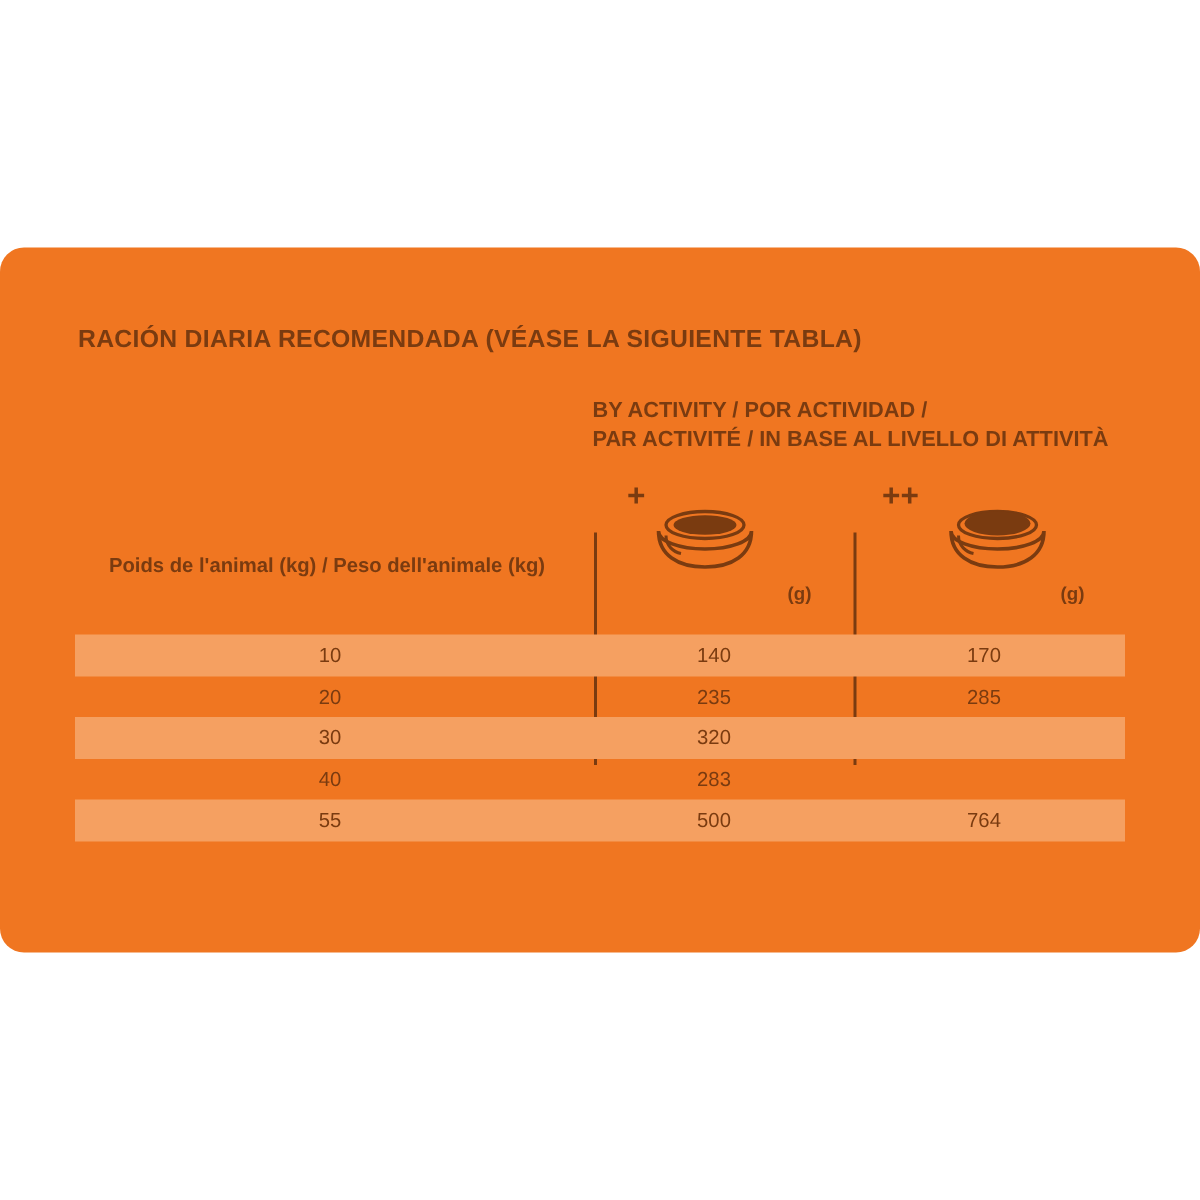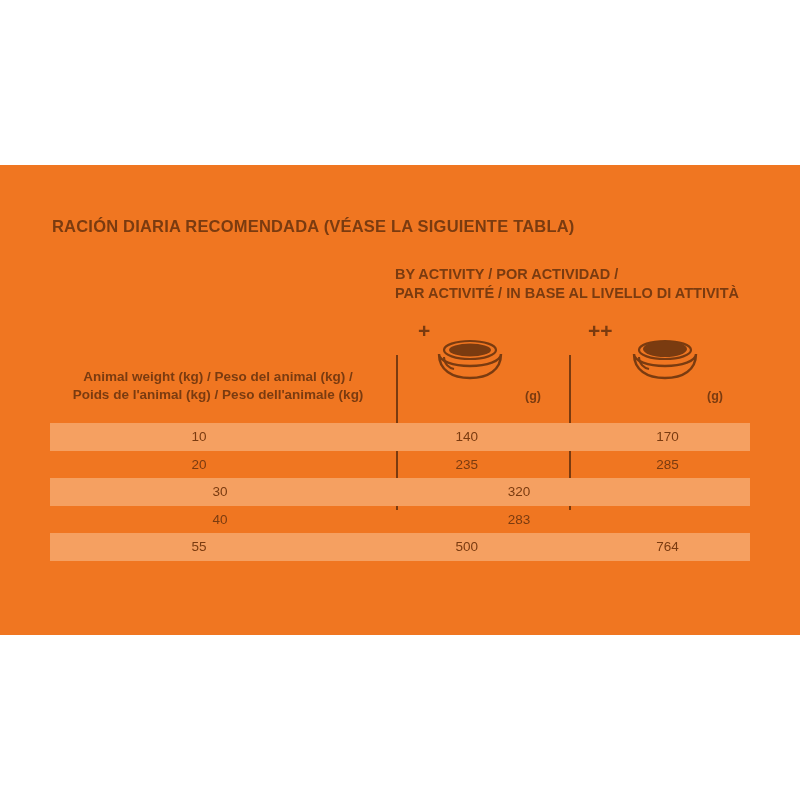--- a/index.html
+++ b/index.html
@@ -12,20 +12,21 @@
   }
 
   #panel {
     position: absolute;
     left: 0;
     top: 165px;
     width: 800px;
     height: 470px;
     background: #f07621;
     overflow: hidden;
+    border-radius: 16px;
   }
 
   #title {
     position: absolute;
     left: 52px;
     top: 52px;
     font-size: 16.5px;
     font-weight: bold;
     color: #7a3b10;
     letter-spacing: 0.2px;
@@ -88,21 +89,20 @@
     left: 50px;
     top: 258px;
     width: 700px;
   }
 
   .row {
     position: relative;
     height: 27.5px;
     display: flex;
     align-items: center;
-    gap: 43px;
   }
   .row.alt {
     background: #f5a061;
   }
 
   .cell {
     color: #7a3b10;
     font-size: 13.5px;
     text-align: center;
   }
@@ -150,21 +150,20 @@
       <ellipse cx="40" cy="12" rx="22" ry="8" fill="#7a3b10"></ellipse>
       <path d="M9 17 C9 33 22 41 40 41 C58 41 71 33 71 17 C71 24 57 29 40 29 C23 29 9 24 9 17 Z" fill="none" stroke="#7a3b10" stroke-width="2.4"></path>
       <path d="M14 20 C14 27 19 31 24 32" fill="none" stroke="#7a3b10" stroke-width="2"></path>
     </svg>
   </div>
 
   <div class="unit-g" id="unit-1">(g)</div>
   <div class="unit-g" id="unit-2">(g)</div>
 
   <div id="weight-head">
-    <div>Animal weight (kg) / Peso del animal (kg) /</div>
     <div>Poids de l'animal (kg) / Peso dell'animale (kg)</div>
   </div>
 
   <div class="vline" id="vline-1"></div>
   <div class="vline" id="vline-2"></div>
 
   <div id="table">
     <div class="row alt">
       <div class="cell c-weight">10</div>
       <div class="cell c-a1">140</div>

